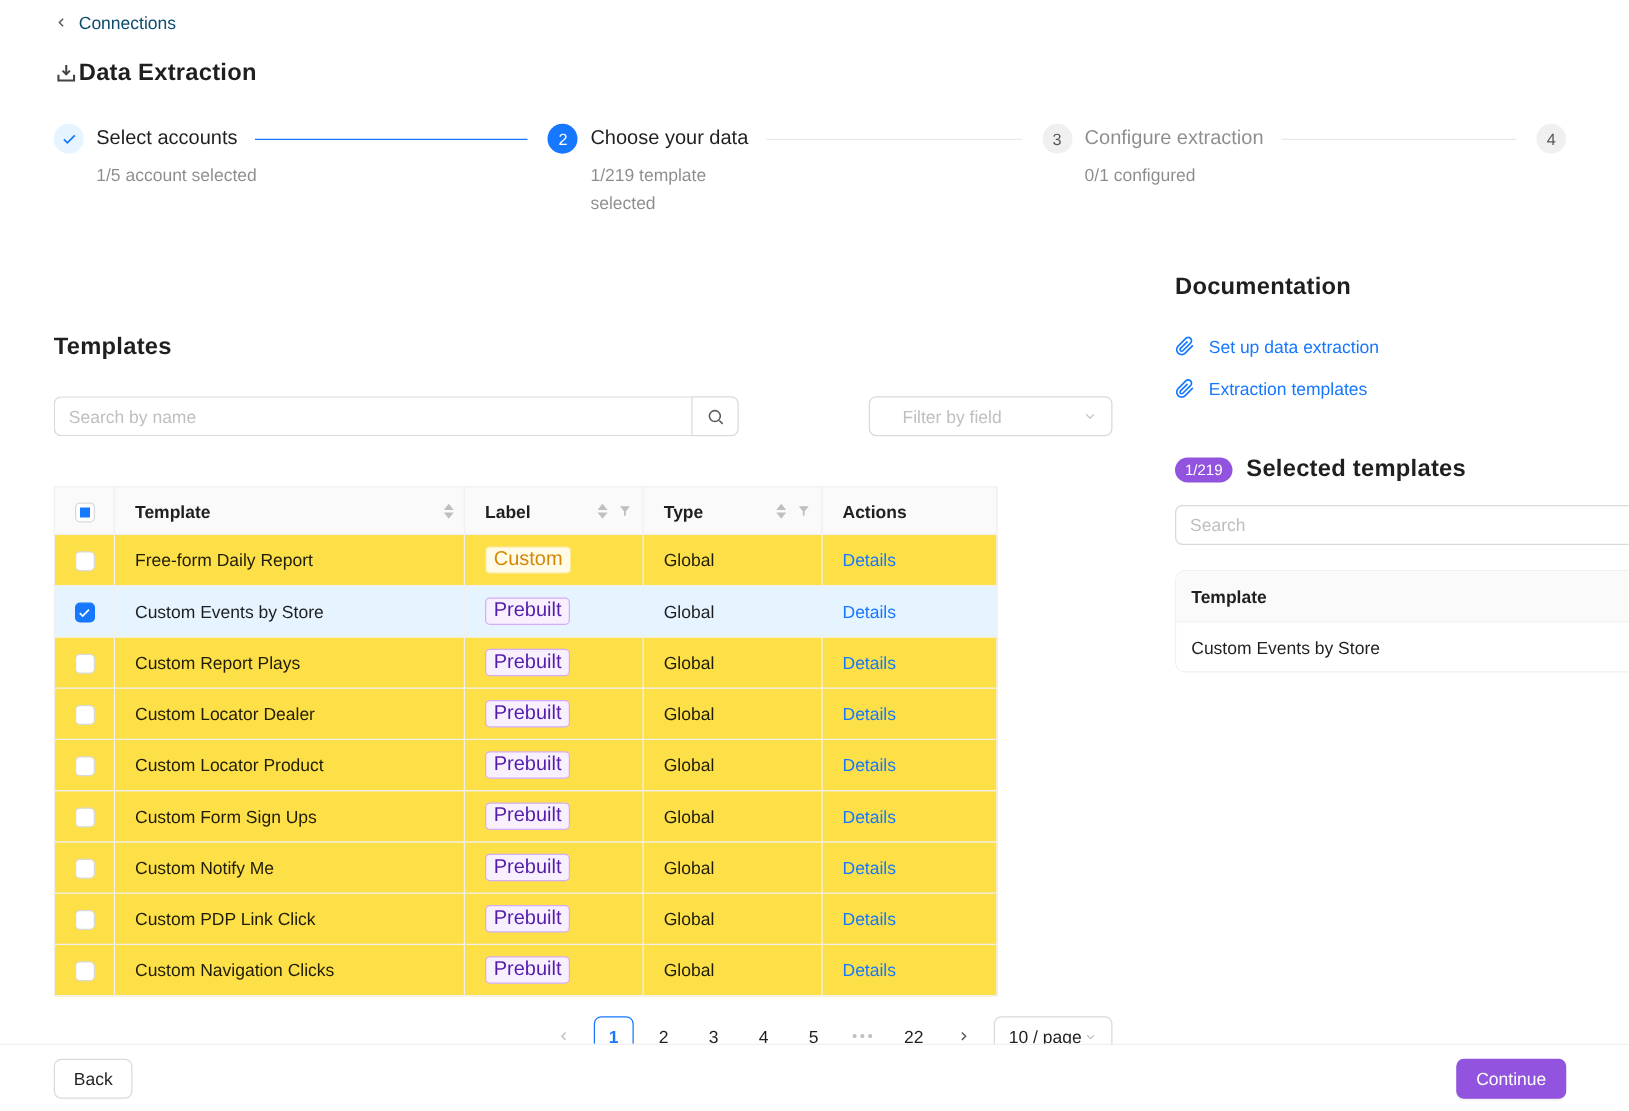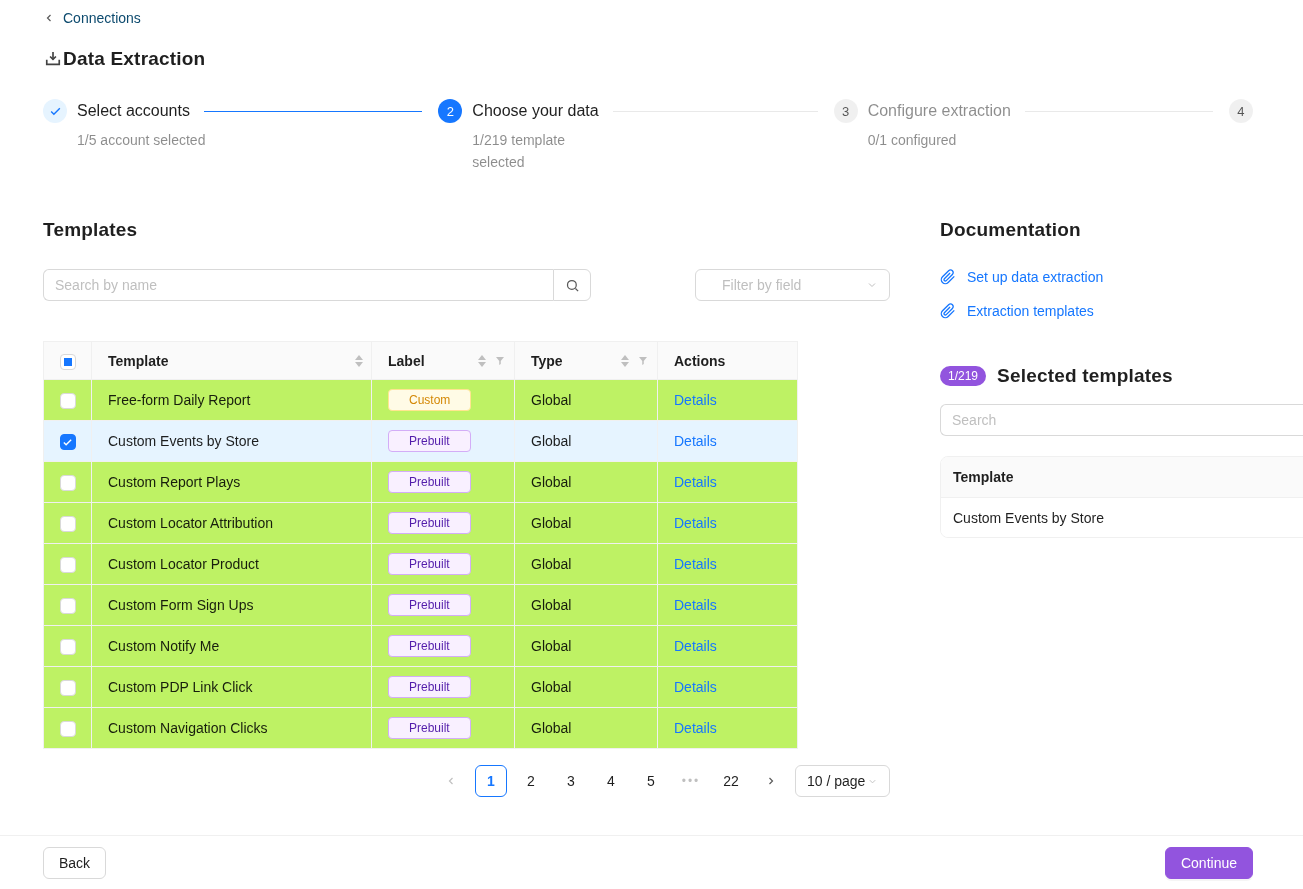--- a/index.html
+++ b/index.html
@@ -50,21 +50,21 @@
   .step-line { flex:1; height:1px; margin: 0 16px 0 14px; }
   .step.finish .step-line { background:#1677ff; }
   .step.current .step-line, .step.wait .step-line { background:#e9e9e9; }
   .step-desc {
     margin-top:7px; color:rgba(0,0,0,0.45);
     max-width:140px; line-height:1.55;
   }
 
   
   .main { display:flex; gap:50px; margin: 46px 50px 0 43px; }
-  .col-left { width: 847px; flex:none; }
+  .col-left { width: 847px; flex:none;margin-top:48px; }
   .col-right { width: 405px; flex:none; }
   h2.section { font-size:19px; font-weight:700; margin-bottom:28px; letter-spacing:.2px; }
 
   
   .toolbar { display:flex; margin-bottom:40px; }
   .input-group { display:flex; height:32px; }
   .input-group input {
     border:1px solid #d9d9d9; border-right:none;
     border-radius:6px 0 0 6px;
     padding:0 11px; font-size:14px; outline:none; height:32px;
@@ -89,21 +89,21 @@
 
   
   table.tpl-table { width:755px; border-collapse:collapse; }
   .tpl-table th, .tpl-table td {
     border:1px solid #f0f0f0; font-size:14px;
   }
   .tpl-table th {
     background:#fafafa; font-weight:600; text-align:left;
     height:38px; padding:0 8px 0 16px;
   }
-  .tpl-table td { height:41px; padding:0 16px; background:#bef264; }
+  .tpl-table td { height:41px; padding:0 16px; background:#fde047; }
   .tpl-table tr.selected td { background:#e6f4ff; }
   .tpl-table .cb-col { width:48px; }
   .tpl-table .name-col { width:280px; }
   .tpl-table .label-col { width:143px; }
   .tpl-table .type-col { width:143px; }
   .tpl-table .cb-cell { text-align:center; padding:0; }
   .th-inner { display:flex; align-items:center; }
   .th-inner .th-label { flex:1; }
   .th-icons { display:flex; align-items:center; gap:8px; margin-left:4px; }
   .sorter { display:flex; flex-direction:column; align-items:center; cursor:pointer; }
@@ -115,22 +115,22 @@
     display:inline-flex; width:16px; height:16px;
     border:1px solid #d9d9d9; border-radius:4px; background:#fff;
     vertical-align:middle; cursor:pointer;
     align-items:center; justify-content:center;
   }
   .checkbox.indeterminate::after {
     content:""; width:8px; height:8px; background:#1677ff;
   }
   .checkbox.checked { background:#1677ff; border-color:#1677ff; }
   .tag {
-    display:inline-block; font-size:12px; line-height:20px;
-    padding:0 20px; border-radius:4px; border:1px solid;
+    display:inline-block; font-size:16px; line-height:20px;
+    padding:0 6px; border-radius:4px; border:1px solid;
   }
   .tag.gold { color:#d48806; background:#fffbe6; border-color:#ffe58f; }
   .tag.purple { color:#531dab; background:#f9f0ff; border-color:#d3adf7; }
   a.link { color:#1677ff; text-decoration:none; cursor:pointer; }
 
   
   .pagination {
     display:flex; justify-content:flex-end; align-items:center;
     gap:8px; margin-top:16px; height:32px;
   }
@@ -348,21 +348,21 @@
         </tr>
         <tr>
           <td class="cb-cell"><span class="checkbox"></span></td>
           <td>Custom Report Plays</td>
           <td><span class="tag purple">Prebuilt</span></td>
           <td>Global</td>
           <td><a class="link">Details</a></td>
         </tr>
         <tr>
           <td class="cb-cell"><span class="checkbox"></span></td>
-          <td>Custom Locator Attribution</td>
+          <td>Custom Locator Dealer</td>
           <td><span class="tag purple">Prebuilt</span></td>
           <td>Global</td>
           <td><a class="link">Details</a></td>
         </tr>
         <tr>
           <td class="cb-cell"><span class="checkbox"></span></td>
           <td>Custom Locator Product</td>
           <td><span class="tag purple">Prebuilt</span></td>
           <td>Global</td>
           <td><a class="link">Details</a></td>

